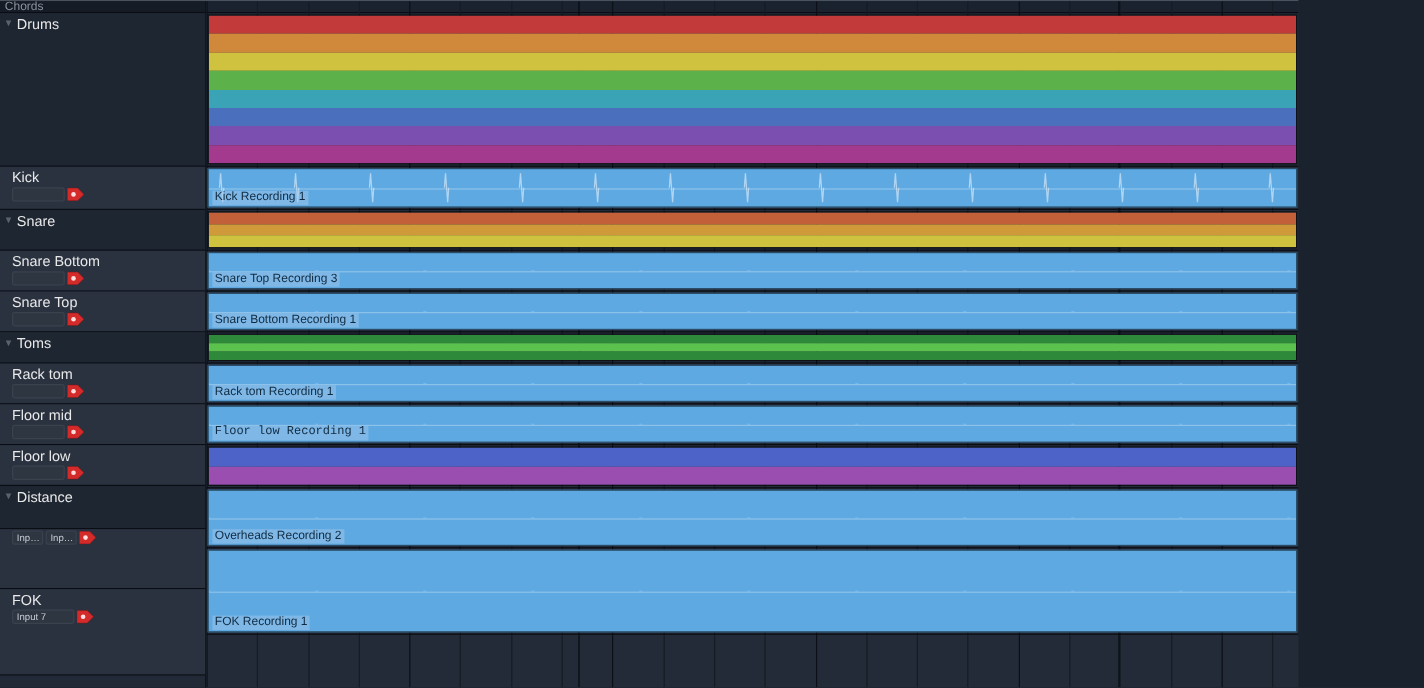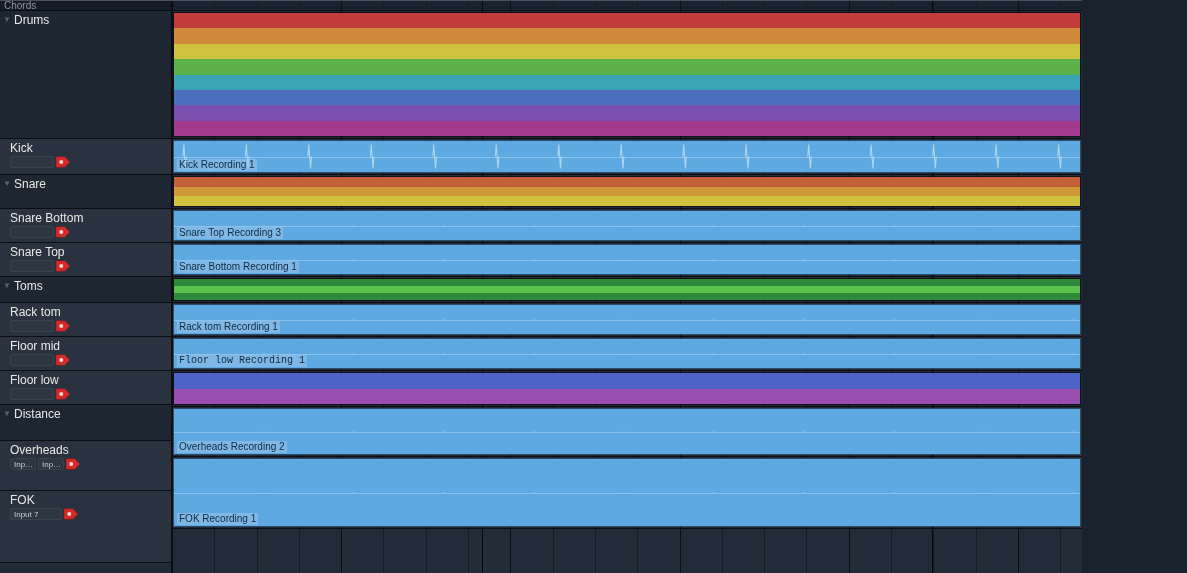--- a/index.html
+++ b/index.html
@@ -323,23 +323,20 @@
             </span>
           </div>
         </div>
         <div class="track-row folder" style="height: 36px;">
           <div class="track-header">
             <span class="fold">▼</span>
             <span class="track-name">Distance</span>
           </div>
         </div>
         <div class="track-row" style="height: 50px;">
-          <div class="track-header indent-1">
-            <span class="track-name">Overheads</span>
-          </div>
           <div class="track-controls indent-1">
             <span class="input-chip" style="width: 26px;">
               <span>Inp…</span>
             </span>
             <span class="input-chip" style="width: 26px;">
               <span>Inp…</span>
             </span>
             <span class="rec-arm">
               <svg viewBox="0 0 16 12">
     <path d="M0 0 H10 L16 6 L10 12 H0 Z" fill="#d32a2a" stroke="#801515" stroke-width="0.5"></path>

